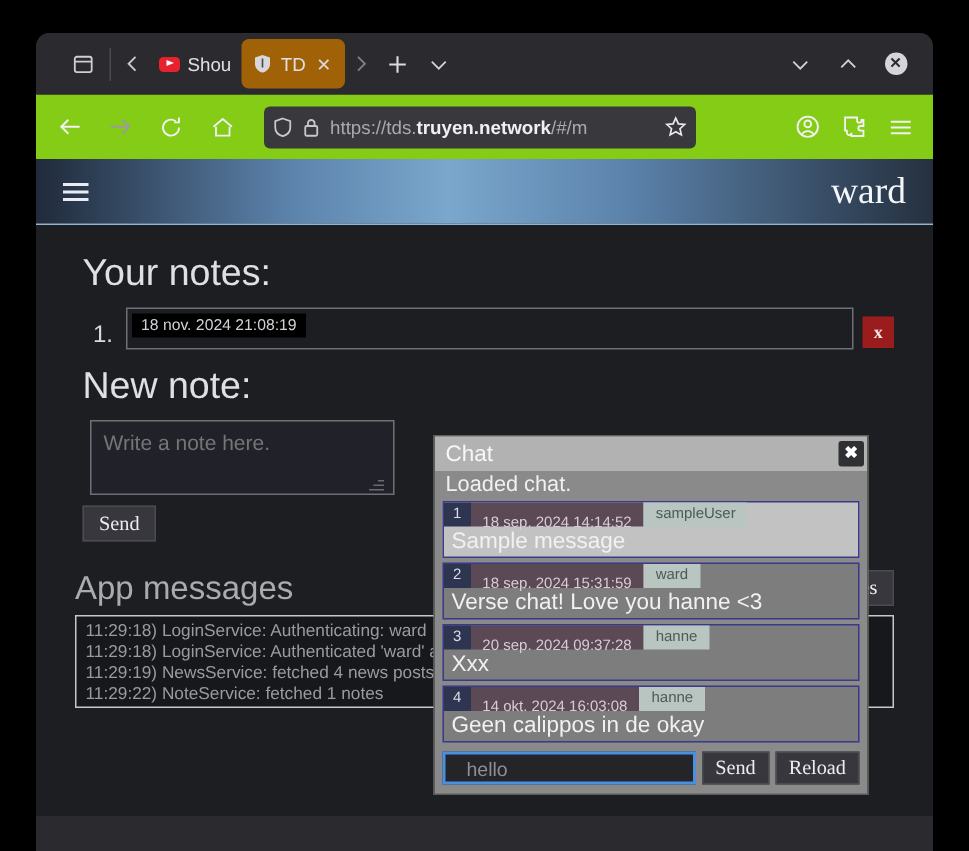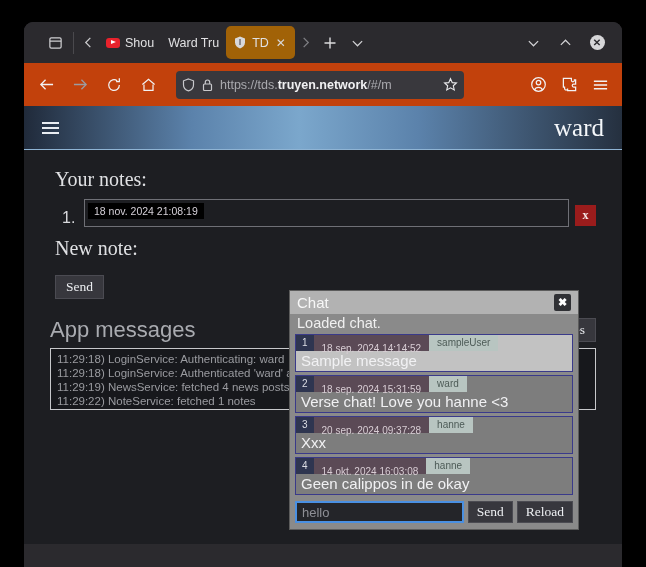--- a/index.html
+++ b/index.html
@@ -116,21 +116,21 @@
     color: #2b2a2e;
     font-size: 10px;
     line-height: 15px;
     text-align: center;
     font-weight: bold;
   }
 
   
   .navbar {
     height: 43px;
-    background: #c2410c;
+    background: #84cc16;
     display: flex; align-items: center;
     padding: 0 8px;
     gap: 6px;
   }
   .nav-btn {
     width: 28px; height: 28px;
     display: flex; align-items: center; justify-content: center;
     color: #f2f2f4;
     flex: 0 0 auto;
   }
@@ -181,25 +181,24 @@
   }
   .ward-brand {
     font-family: "Liberation Serif", serif;
     font-size: 25px;
     color: #f4f7fa;
   }
 
   .page-body { padding: 8px 26px 0 26px; position: relative; }
 
   .h-title {
-    font-size: 20px;
+    font-size: 25px;
     color: #dfe0e3;
     font-weight: 400;
     margin: 10px 0 8px 5px;
-    font-family: Liberation Serif, serif;
   }
   .notes-list { list-style: none; margin-left: 12px; }
   .note-row { display: flex; align-items: stretch; gap: 0; }
   .note-num {
     color: #d9dade;
     font-size: 16px;
     width: 22px;
     padding-top: 10px;
     flex: 0 0 auto;
   }
@@ -277,21 +276,21 @@
     width: 290px;
     background: #8a8a8a;
     border: 1px solid #5c5c5c;
     z-index: 20;
   }
   .chat-titlebar {
     background: #b2b2b2;
     height: 23px;
     display: flex; align-items: center;
     justify-content: space-between;
-    padding: 0 7px 0 7px;
+    padding: 0 2px 0 7px;
   }
   .chat-title {
     color: #f7f7f7;
     font-size: 15px;
   }
   .chat-close {
     background: #2f3034;
     color: #ffffff;
     border: none;
     width: 17px; height: 17px;
@@ -351,21 +350,21 @@
     gap: 4px;
     padding: 3px 5px 6px 5px;
   }
   .chat-input {
     flex: 1 1 auto;
     height: 22px;
     background: #242529;
     border: 2px solid #4a90e2;
     color: #8e8f95;
     font-size: 13px;
-    padding: 0 5px;
+    padding: 0 14px;
     font-family: "Liberation Sans", sans-serif;
     min-width: 0;
   }
   .chat-input::placeholder { color: #8e8f95; }
   .chat-btn { padding: 2px 8px; font-size: 13.5px; }
 
   
   .appmsg-head {
     display: flex; align-items: center;
     justify-content: space-between;
@@ -408,23 +407,20 @@
         <polyline points="8,2 3,7 8,12"></polyline>
       </svg>
     </div>
 
     <div class="tabs">
       <div class="tab">
         <span class="tab-fav">
             <span class="yt-fav"></span>
           </span>
         <span class="tab-label">Shou</span>
-      </div>
-      <div class="tab">
-        <span class="tab-label">Ward Tru</span>
       </div>
       <div class="tab active">
         <span class="tab-fav">
           <svg width="12" height="13" viewBox="0 0 12 13" fill="#d8d8da">
             <path d="M6 0.6 L11 2.4 V6.6 C11 9.4 8.8 11.6 6 12.4 C3.2 11.6 1 9.4 1 6.6 V2.4 Z"></path>
             <path d="M6 3 V9" stroke="#4b4a4f" stroke-width="1.1"></path>
           </svg>
         </span>
         <span class="tab-label">TD</span>
         <span class="tab-close">✕</span>
@@ -554,20 +550,28 @@
           <span class="note-num">1.</span>
           <div class="note-card">
             <span class="note-ts">18 nov. 2024 21:08:19</span>
           </div>
           <button class="note-del">x</button>
         </li>
       </ol>
 
       <h1 class="h-title">New note:</h1>
 
+      <div class="ta-wrap">
+        <textarea class="note-area" placeholder="Write a note here." style=""></textarea>
+        <span class="ta-grip">
+          <i style="bottom:1px;width:10px"></i>
+            <i style="bottom:4px;width:7px"></i>
+            <i style="bottom:7px;width:4px"></i>
+        </span>
+      </div>
       <button class="btn-serif note-send">Send</button>
 
       <div class="appmsg-head">
         <h2 class="appmsg-title">App messages</h2>
         <button class="btn-serif">Clear messages</button>
       </div>
 
       <div class="log-box">
         <div class="log-line">11:29:18) LoginService: Authenticating: ward</div>
         <div class="log-line">11:29:18) LoginService: Authenticated 'ward' as 'ADMIN'</div>

